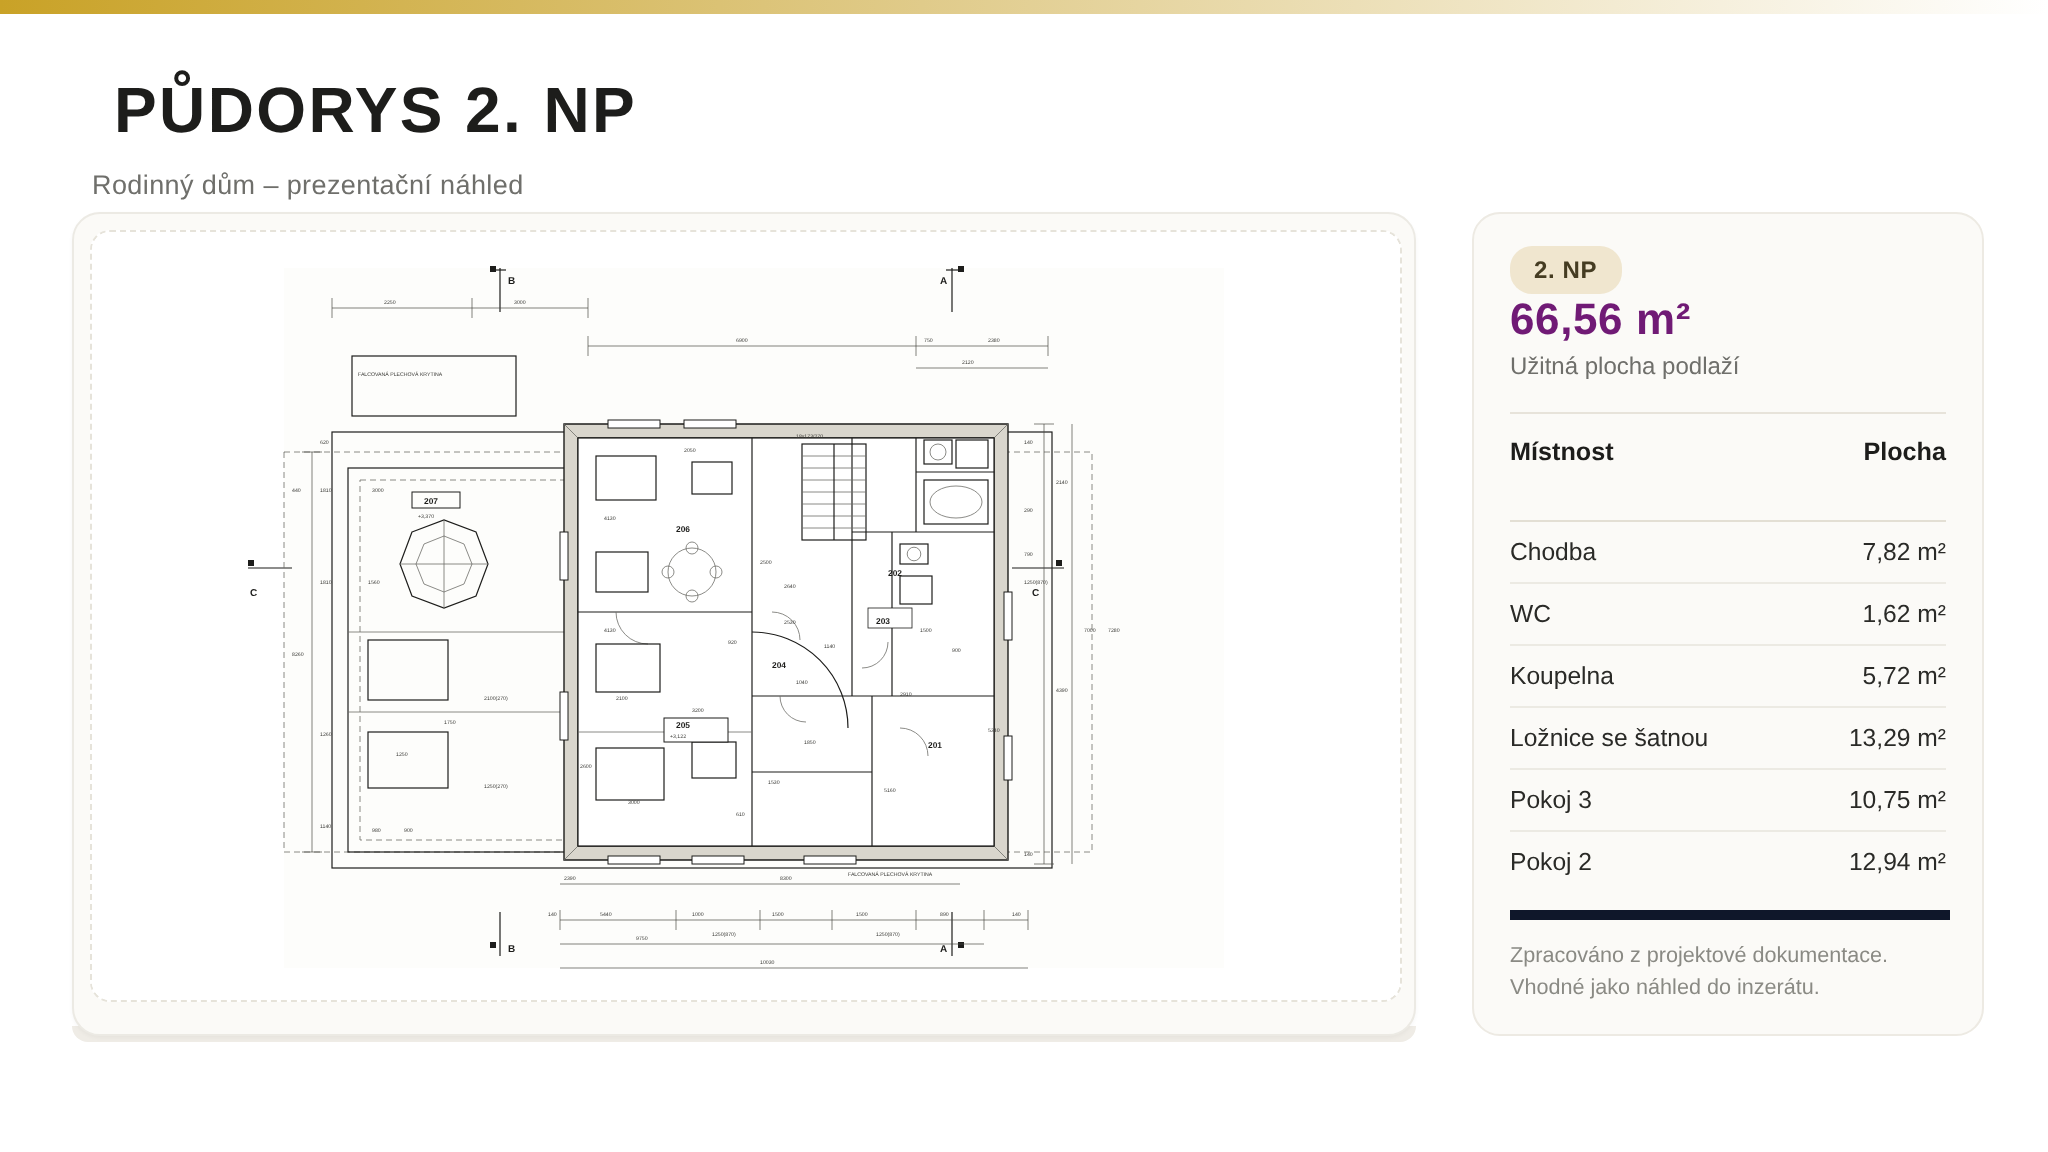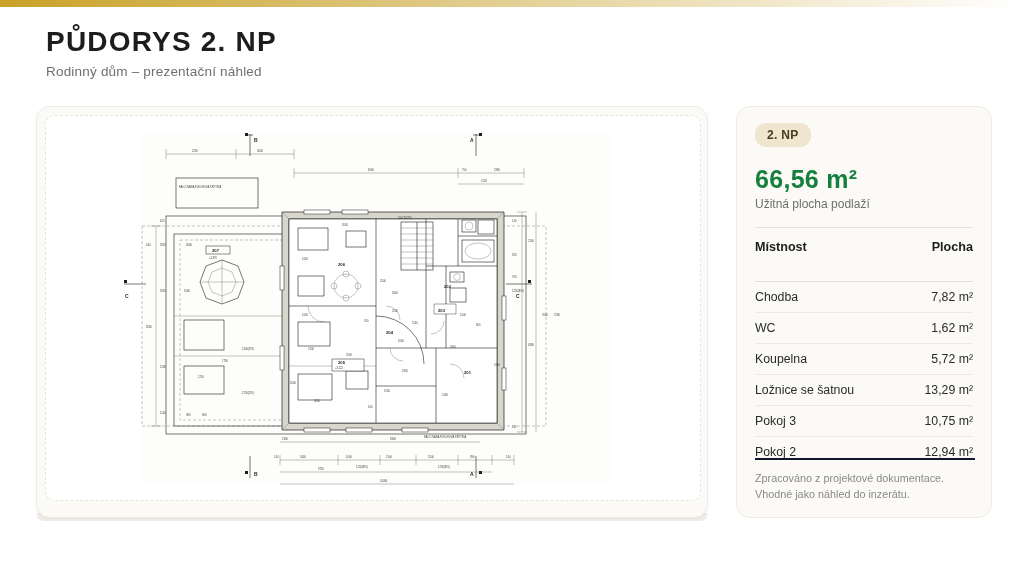--- a/index.html
+++ b/index.html
@@ -19,22 +19,22 @@
   .top-accent {
     position: absolute; top: 0; left: 0;
     width: 1024px; height: 7px;
     background: linear-gradient(90deg, #c9a227 0%, #e0cb8a 45%, #ffffff 100%);
   }
   
   .header {
     position: absolute; left: 46px; top: 26px;
   }
   .header h1 {
-    margin: 0;
-    font-size: 28px;
+    margin: 11px;
+    font-size: 32px;
     font-weight: bold;
     letter-spacing: 1.2px;
     color: #1d1d1b;
   }
   .header .sub {
     margin-top: 6px;
     font-size: 13.5px;
     color: #6f6f6b;
     letter-spacing: .2px;
   }
@@ -82,24 +82,23 @@
     background: #f0e6cf;
     color: #4c4staging;
     color: #453c22;
     font-size: 12px;
     font-weight: bold;
     padding: 5px 12px;
     border-radius: 11px;
     letter-spacing: .3px;
   }
   .area-value {
-    margin-top: 18px;
-    font-size: 25px;
+    font-size: 22px;
     font-weight: bold;
-    color: #15803d;
+    color: #701a75;
     letter-spacing: .3px;
   }
   .area-label {
     margin-top: 3px;
     font-size: 12px;
     color: #6f6f6b;
   }
   .divider {
     margin: 16px 0 0 0;
     height: 1px; background: #e7e3da;
@@ -125,21 +124,21 @@
     margin-left: 32px;
   }
   table.rooms tr.head th { border-bottom: 1px solid #e3dfd4; }
   .note {
     position: absolute;
     left: 18px; bottom: 14px;
     width: 220px;
     font-size: 10.8px;
     line-height: 1.55;
     color: #8a8a84;
-    border-top: 2px solid #0f172a;
+    border-top: 5px solid #0f172a;
     padding-top: 10px;
   }
 
   
   .ln { stroke: #1d1d1b; fill: none; }
   .thin { stroke-width: .6; }
   .hair { stroke: #6d6d68; stroke-width: .4; }
   .dim { stroke: #4a4a46; stroke-width: .35; }
   .dash { stroke: #6d6d68; stroke-width: .4; stroke-dasharray: 3 2; }
   .wall { fill: #d9d6cd; stroke: #1d1d1b; stroke-width: .7; }

